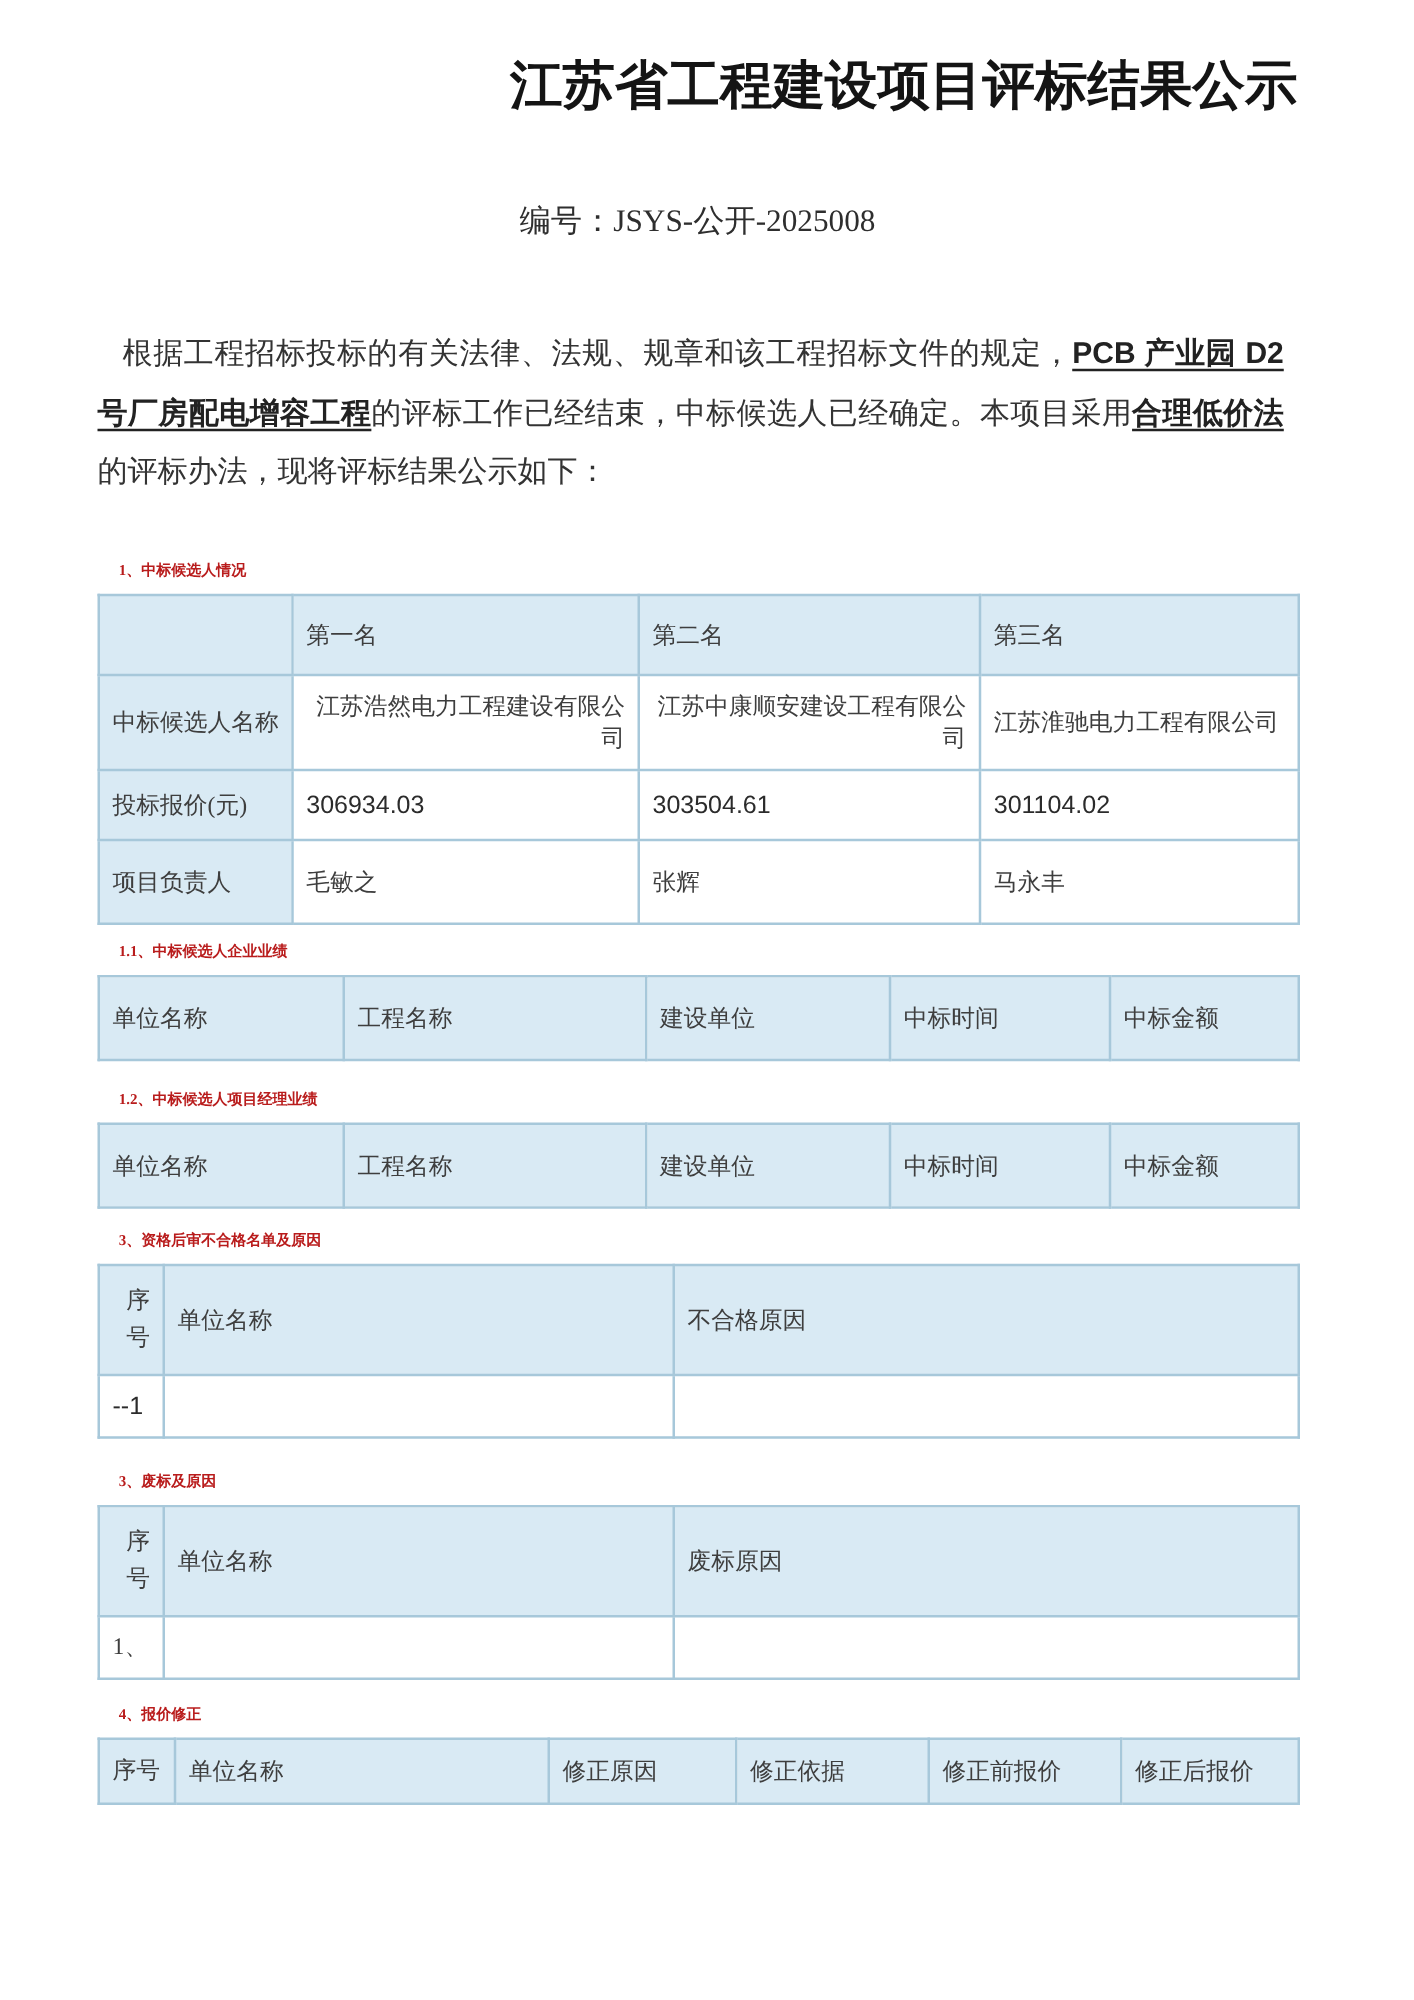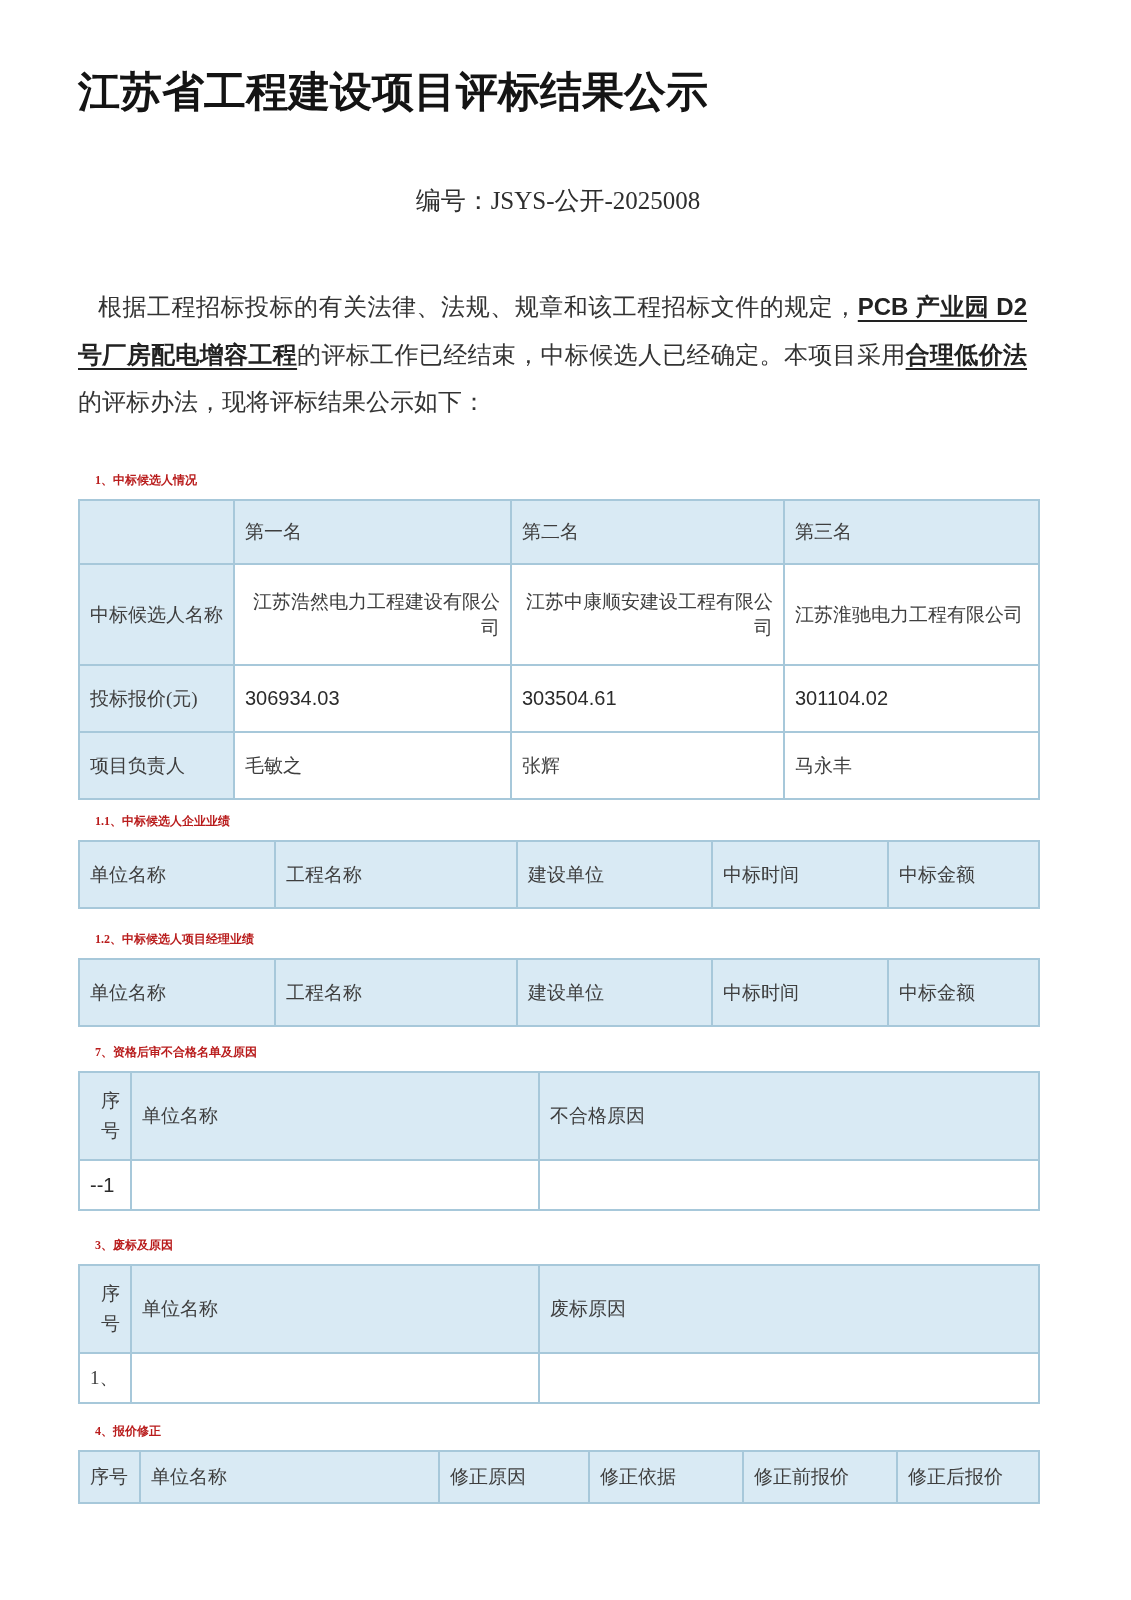--- a/index.html
+++ b/index.html
@@ -11,22 +11,22 @@
     font-family: "Liberation Serif", serif;
     color: #3e3e3e;
     overflow: hidden;
   }
   .content {
     width: 960px;
     margin-left: 78px;
   }
   .doc-title {
     margin: 0;
-    padding-top: 64px;
-    text-align: left;
+    padding-top: 40px;
+    text-align: right;
     font-size: 42px;
     font-weight: bold;
     color: #141414;
     font-family: "Liberation Serif", serif;
   }
   .doc-number {
     margin-top: 64px;
     text-align: center;
     font-size: 25px;
     color: #2e2e2e;
@@ -73,22 +73,22 @@
     padding: 6px 10px;
     vertical-align: middle;
     overflow: hidden;
   }
   td.blue { background: #d9eaf4; }
   td.center { text-align: right; }
   td.vtop { vertical-align: top; padding-top: 10px; }
   td.seq { padding: 6px 6px; line-height: 30px; }
   .num { font-family: "Liberation Sans", sans-serif; font-size: 20px; color: #2b2b2b; }
   .h48 { height: 64px; }
-  .h80 { height: 101px; margin-top: 10px; }
-  .h55 { height: 67px; padding-left: 23px; }
+  .h80 { height: 76px; margin-top: 10px; }
+  .h55 { height: 56px; padding-left: 23px; }
   .h57 { height: 67px; }
   .h88 { height: 88px; }
   .h50 { height: 50px; }
   .h52 { height: 52px; }
 </style>
 </head>
 <body>
 
 <div class="content">
 
@@ -167,21 +167,21 @@
         <tr class="h57">
       <td class="blue">单位名称</td>
       <td class="blue">工程名称</td>
       <td class="blue">建设单位</td>
       <td class="blue">中标时间</td>
       <td class="blue">中标金额</td>
     </tr>
   </tbody>
     </table>
 
-  <h2 class="sec-heading mt-h2">7、资格后审不合格名单及原因</h2>
+  <h2 class="sec-heading mt-h2">3、资格后审不合格名单及原因</h2>
   <table class="tbl">
     <colgroup>
         <col style="width:52px">
         <col style="width:408px">
         <col style="width:500px">
       </colgroup>
     <tbody>
         <tr class="h88">
       <td class="blue center seq">序号</td>
       <td class="blue">单位名称</td>

